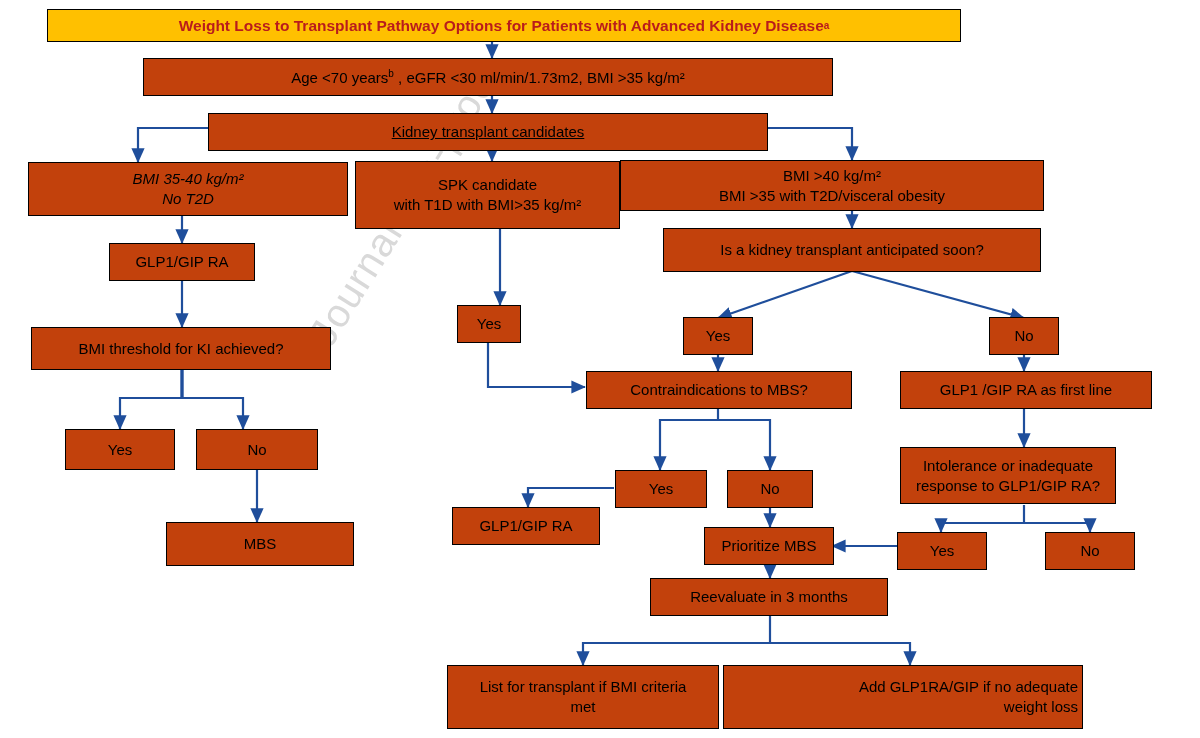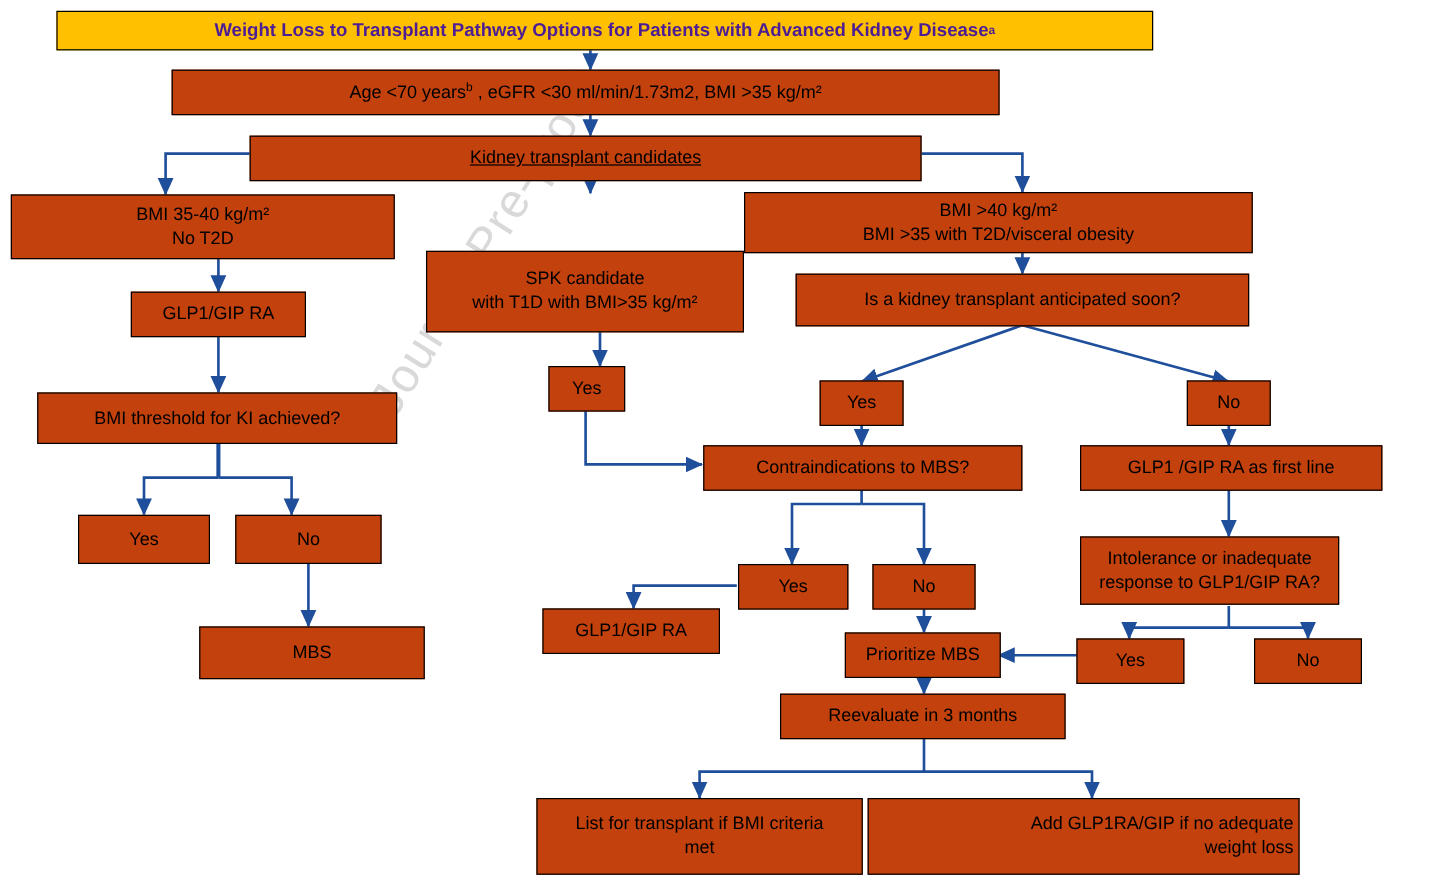--- a/index.html
+++ b/index.html
@@ -33,21 +33,21 @@
   
   .title-banner {
     position: absolute;
     background: #FFC000;
     border: 1px solid #000000;
     display: flex;
     align-items: center;
     justify-content: center;
     font-weight: bold;
     font-size: 15.5px;
-    color: #4c1d95;
+    color: #b91c1c;
     z-index: 3;
   }
   .title-banner sup { font-size: 10px; }
   
   .node {
     position: absolute;
     background: #c2410c;
     border: 1.6px solid #000000;
     display: flex;
     align-items: center;
@@ -157,26 +157,26 @@
   </div>
 
   <div class="node" style="left:143px; top:58px; width:690px; height:32px;">
     <span><span>Age &lt;70 years</span><sup>b</sup><span> , eGFR &lt;30 ml/min/1.73m2, BMI &gt;35 kg/m²</span></span>
   </div>
 
   <div class="node" style="left:208px; top:113px; width:560px; height:31px;text-decoration:underline;">
     <span>Kidney transplant candidates</span>
   </div>
 
-  <div class="node" style="left:9px; top:162px; width:320px; height:54px; flex-direction:column;">
+  <div class="node" style="left:28px; top:162px; width:320px; height:54px; flex-direction:column;font-style:italic;">
     <span>BMI 35-40 kg/m²</span>
     <span>No T2D</span>
   </div>
 
-  <div class="node" style="left:355px; top:161px; width:265px; height:68px; flex-direction:column;margin-top:48px;">
+  <div class="node" style="left:355px; top:161px; width:265px; height:68px; flex-direction:column;">
     <span>SPK candidate</span>
     <span>with T1D with BMI&gt;35 kg/m²</span>
   </div>
 
   <div class="node" style="left:620px; top:160px; width:424px; height:51px; flex-direction:column;">
     <span>BMI &gt;40 kg/m²</span>
     <span>BMI &gt;35 with T2D/visceral obesity</span>
   </div>
 
   <div class="node" style="left:109px; top:243px; width:146px; height:32px;">

